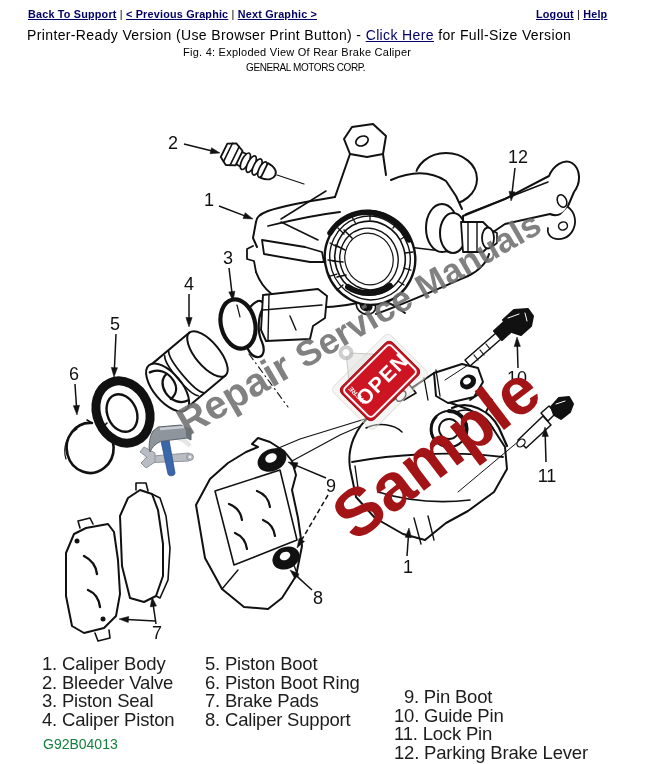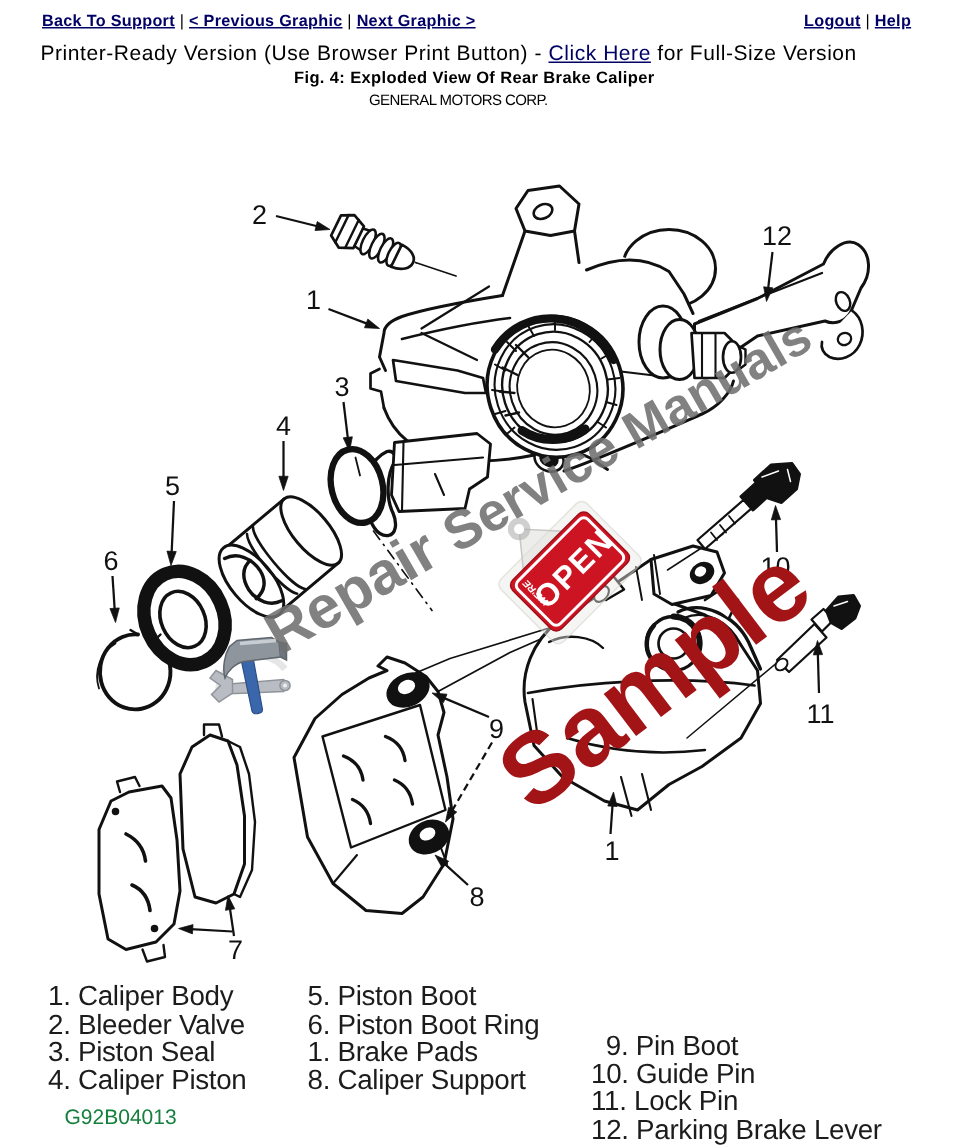--- a/index.html
+++ b/index.html
@@ -2,21 +2,21 @@
 <html><head>
 <meta charset="utf-8">
 <style>
 html,body{margin:0;padding:0;background:#fff;width:650px;height:764px;overflow:hidden}
 body{font-family:"Liberation Sans",sans-serif;position:relative;opacity:0.9999}
 a{color:#000066;text-decoration:underline}
 .nav{position:absolute;top:8px;left:0;width:650px;font-size:10.8px;line-height:12px;font-weight:bold;color:#000;letter-spacing:0.2px}
 .nav .l{position:absolute;left:28px;top:0;white-space:nowrap}
 .nav .r{position:absolute;left:536px;top:0;white-space:nowrap}
 .h1{position:absolute;top:27px;left:27px;font-size:14px;line-height:16px;font-weight:normal;white-space:nowrap;letter-spacing:0.37px}
-.h2{position:absolute;top:46px;left:196px;font-size:11px;line-height:13px;font-weight:bold;white-space:nowrap;letter-spacing:0.25px}
+.h2{position:absolute;top:46px;left:183px;font-size:11px;line-height:13px;font-weight:normal;white-space:nowrap;letter-spacing:0.25px}
 .h3{position:absolute;top:61px;left:246px;font-size:10px;line-height:13px;font-weight:normal;white-space:nowrap;letter-spacing:-0.4px}
 .legend{position:absolute;font-size:18.5px;line-height:18.6px;color:#1c1c1c;letter-spacing:-0.2px;white-space:pre}
 .gnum{position:absolute;left:43px;top:737px;font-size:14px;line-height:14px;color:#15803d}
 svg text{font-family:"Liberation Sans",sans-serif}
 </style>
 </head>
 <body>
 <div class="nav">
   <span class="l"><a href="#">Back To Support</a> <span style="font-weight:normal">|</span> <a href="#">&lt; Previous Graphic</a> <span style="font-weight:normal">|</span> <a href="#">Next Graphic &gt;</a></span>
   <span class="r"><a href="#">Logout</a> <span style="font-weight:normal">|</span> <a href="#">Help</a></span>
@@ -273,25 +273,25 @@
   <circle cx="-4" cy="-44" r="3.4" fill="#fff"></circle>
   <rect x="-36" y="-23" width="72" height="46" rx="5" fill="#cd1423" stroke="#a00d18" stroke-width="1"></rect>
   <rect x="-33" y="-20" width="66" height="40" rx="4" fill="none" stroke="#fff" stroke-width="2"></rect>
   <text x="-24" y="-6" font-size="6.5" fill="#fff" font-style="italic" transform="rotate(-90 -24 -6)" text-anchor="middle" font-weight="bold">WE'RE</text>
   <text x="3" y="7.5" font-size="21" fill="#fff" font-weight="bold" text-anchor="middle" letter-spacing="1.2">OPEN</text>
 </g>
 
 <text transform="translate(355,543) rotate(-37.2)" font-size="67" font-weight="bold" fill="#a31417" letter-spacing="0">Sample</text>
 </svg>
 
-<div class="legend" style="left:32px;top:655px">1. Caliper Body
+<div class="legend" style="left:42px;top:655px">1. Caliper Body
 2. Bleeder Valve
 3. Piston Seal
 4. Caliper Piston</div>
 <div class="legend" style="left:205px;top:655px">5. Piston Boot
 6. Piston Boot Ring
-1. Brake Pads
+7. Brake Pads
 8. Caliper Support</div>
 <div class="legend" style="left:394px;top:688px">&nbsp;&nbsp;9. Pin Boot
 10. Guide Pin
 11. Lock Pin
 12. Parking Brake Lever</div>
 <div class="gnum">G92B04013</div>
 
 </body></html>

